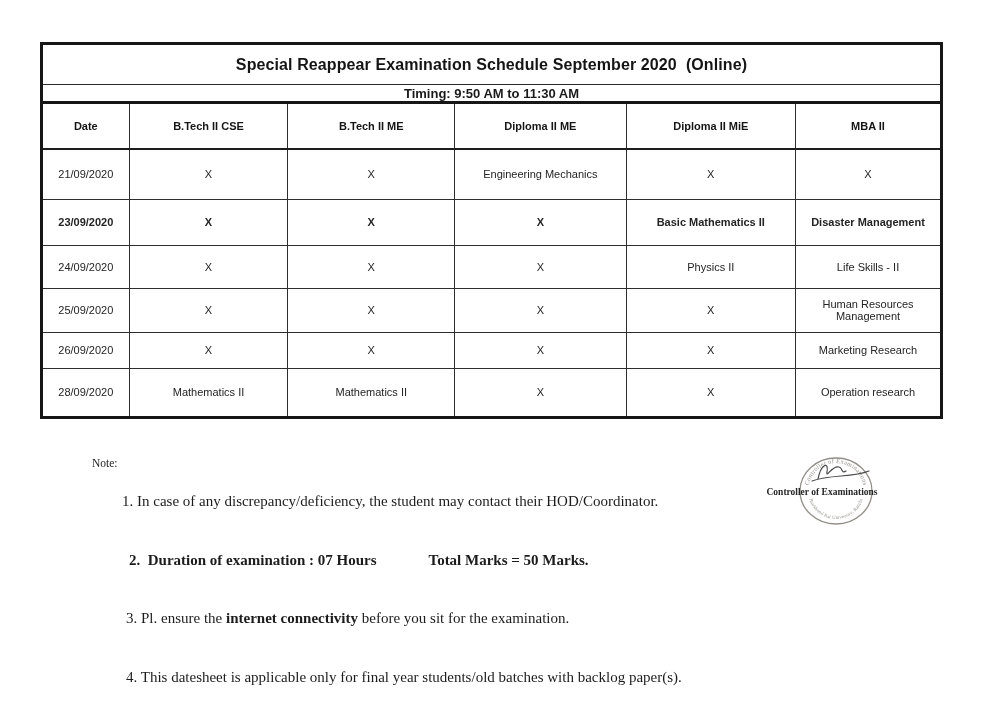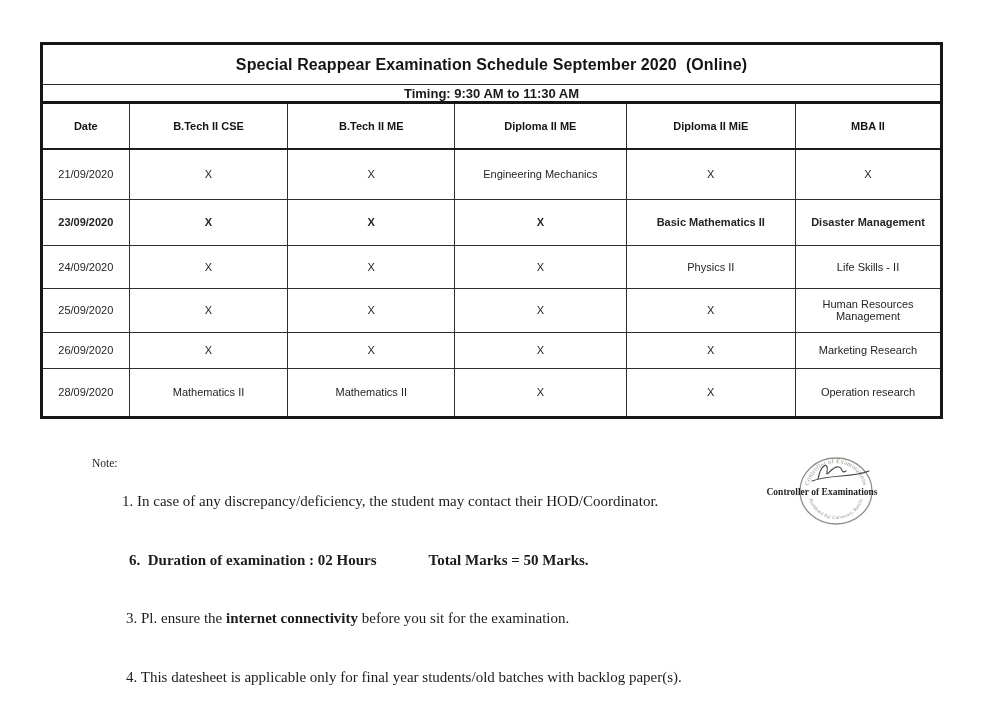--- a/index.html
+++ b/index.html
@@ -81,21 +81,21 @@
   }
   .stamp svg { width: 100%; height: 100%; }
 </style>
 </head>
 <body>
 
 <div class="sheet">
 
   <div class="table-wrap">
     <div class="title-row">Special Reappear Examination Schedule September 2020  (Online)</div>
-    <div class="timing-row">Timing: 9:30 AM to 11:30 AM</div>
+    <div class="timing-row">Timing: 9:50 AM to 11:30 AM</div>
     <table class="schedule">
       <colgroup>
         <col style="width:9.6%">
           <col style="width:17.7%">
           <col style="width:18.6%">
         <col style="width:19.1%">
           <col style="width:18.9%">
           <col style="width:16.1%">
       </colgroup>
       <thead>
@@ -158,21 +158,21 @@
             <td>Operation research</td>
           </tr>
         </tbody>
     </table>
   </div>
 
   <div class="notes">
     <div class="note-label">Note:</div>
     <div class="note-lines">
       <div class="note-line1">1. In case of any discrepancy/deficiency, the student may contact their HOD/Coordinator.</div>
-      <div class="note-line2"><span>6.  Duration of examination : 02 Hours</span><span class="marks-part">Total Marks = 50 Marks.</span></div>
+      <div class="note-line2"><span>2.  Duration of examination : 07 Hours</span><span class="marks-part">Total Marks = 50 Marks.</span></div>
       <div class="note-line3"><span>3. Pl. ensure the </span><span class="bold">internet connectivity</span><span> before you sit for the examination.</span></div>
       <div class="note-line4">4. This datesheet is applicable only for final year students/old batches with backlog paper(s).</div>
     </div>
   </div>
 
   <div class="stamp">
     <svg viewBox="0 0 170 96">
 
       <ellipse cx="80" cy="42" rx="36" ry="33" fill="none" stroke="#918e88" stroke-width="1.3"></ellipse>
 

